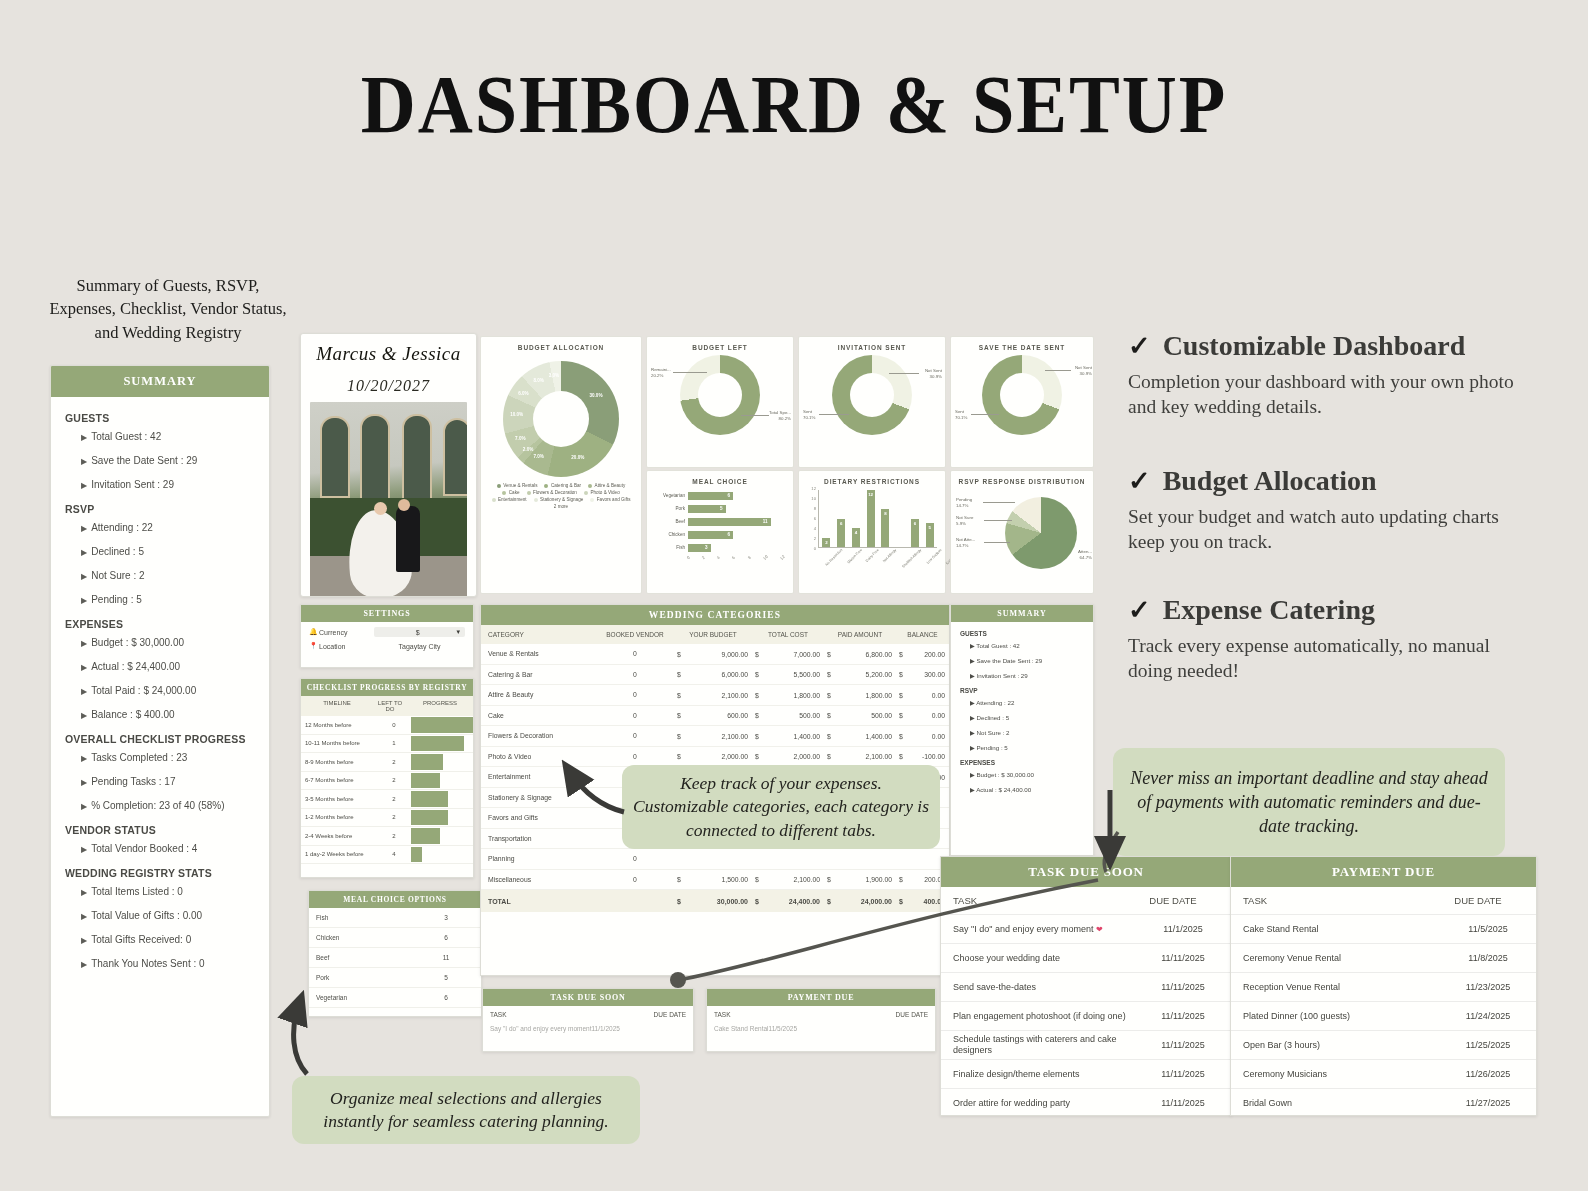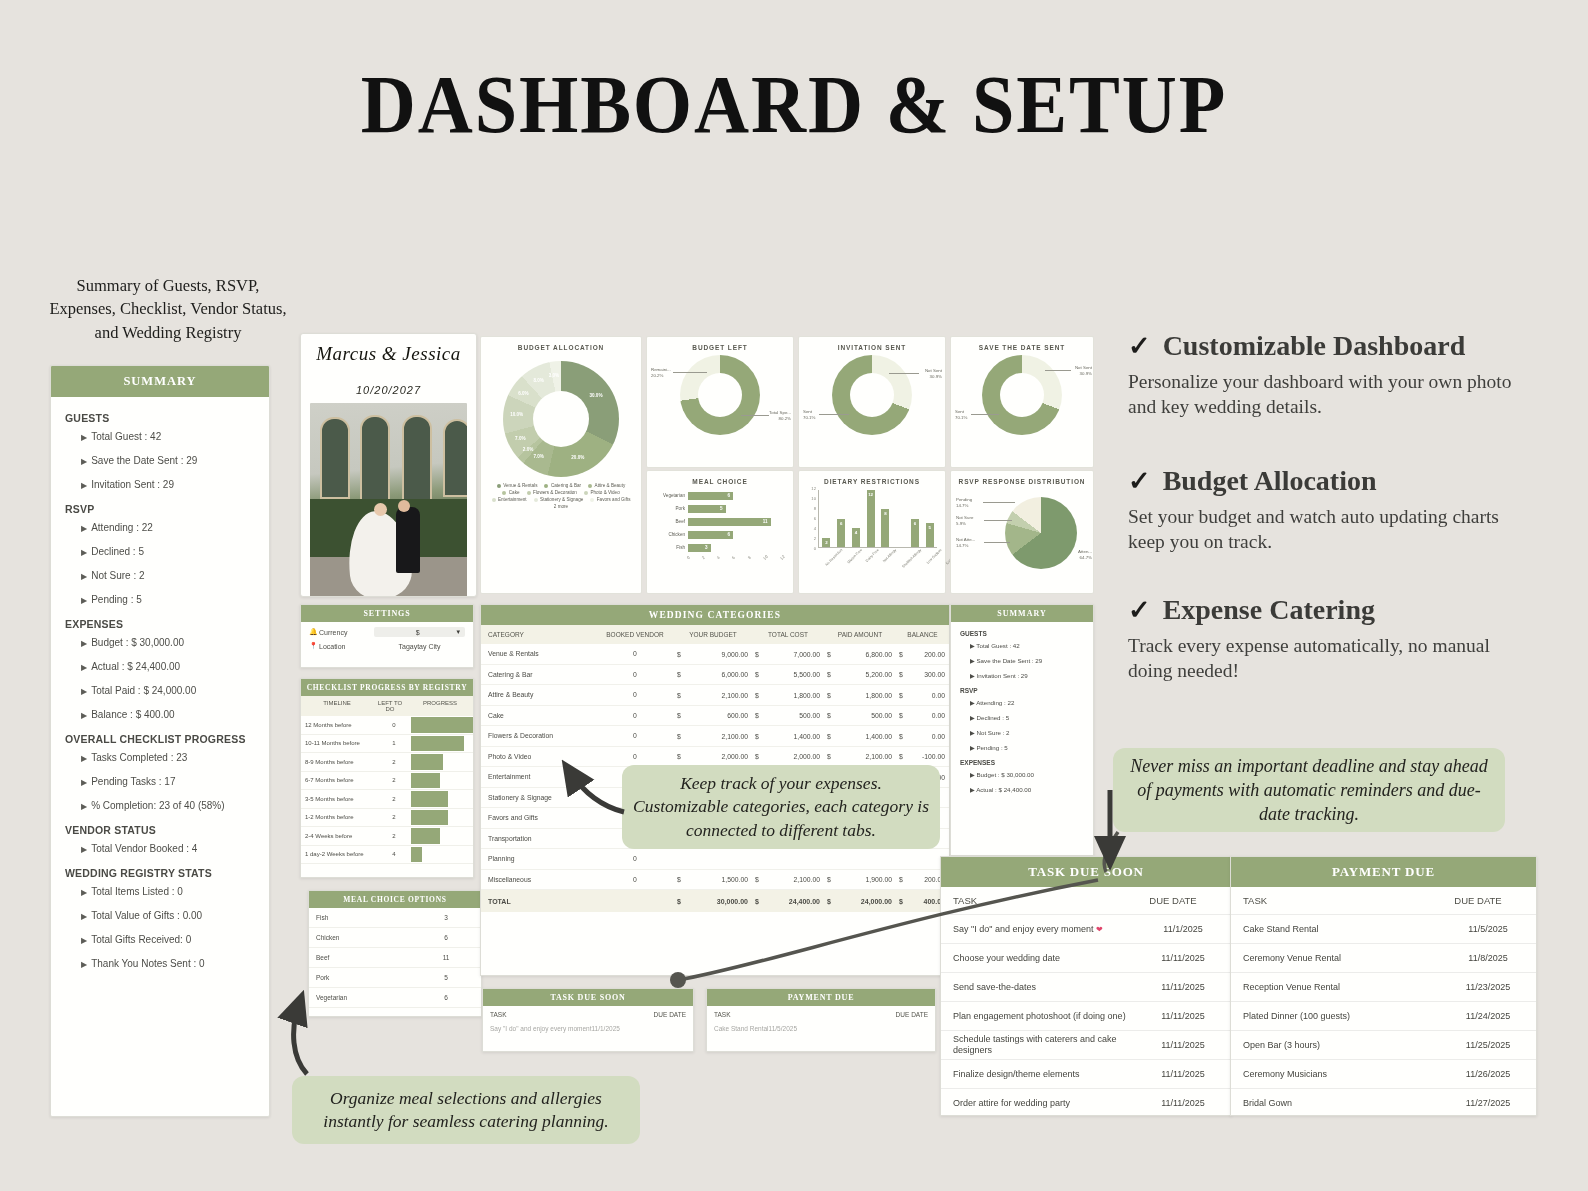--- a/index.html
+++ b/index.html
@@ -50,22 +50,22 @@
   .sum-item{font-size:10px;color:#4d4d48;margin:0 0 13px 16px;white-space:nowrap;}
   .sum-item .ar{color:#5d5d57;font-size:8px;margin-right:4px;}
 
   
   #dash-photo{left:300px;top:333px;width:175px;height:262px;border-radius:3px;}
   .couple{
     font-family:"Liberation Serif", serif;font-style:italic;font-size:19px;
     text-align:center;color:#15150f;margin-top:9px;letter-spacing:.5px;
   }
   .wed-date{
-    font-family:Liberation Sans, sans-serif;font-style:italic;font-size:11px;
-    text-align:center;color:#2a2a22;margin-top:19px;letter-spacing:1px;
+    font-family:Liberation Serif, serif;font-style:italic;font-size:16px;
+    text-align:center;color:#2a2a22;margin-top:12px;letter-spacing:1px;
   }
   .photo{
     margin:7px 9px 0 9px;height:196px;border-radius:1px;position:relative;overflow:hidden;
     background:linear-gradient(175deg,#cfd0c8 0%,#c6c8bf 34%,#8c9a79 47%,#4d5c3c 66%,#3f4e31 100%);
   }
   .photo .win{position:absolute;background:#4b5a4a;border:2px solid #cdbfa0;border-radius:14px 14px 0 0;}
   .photo .w1{left:10px;top:14px;width:26px;height:78px;}
   .photo .w2{left:50px;top:12px;width:26px;height:82px;}
   .photo .w3{left:92px;top:12px;width:26px;height:82px;}
   .photo .w4{left:133px;top:16px;width:24px;height:74px;}
@@ -228,21 +228,21 @@
   #feat2{top:465px;}
   #feat3{top:594px;}
 
   
   .bubble{
     position:absolute;background:#d2dcc0;border-radius:12px;
     font-family:"Liberation Serif",serif;font-style:italic;text-align:center;color:#23231f;
   }
   #bubble-expense{left:622px;top:765px;width:318px;height:84px;font-size:17.5px;line-height:1.34;
     display:flex;align-items:center;justify-content:center;padding:0 10px;box-sizing:border-box;}
-  #bubble-deadline{left:1113px;top:748px;width:392px;height:84px;font-size:18px;line-height:1.34;
+  #bubble-deadline{left:1113px;top:748px;width:392px;height:108px;font-size:18px;line-height:1.34;
     display:flex;align-items:center;justify-content:center;padding:0 12px;box-sizing:border-box;}
   #bubble-meal{left:292px;top:1076px;width:348px;height:68px;font-size:17.5px;line-height:1.34;
     display:flex;align-items:center;justify-content:center;padding:0 10px;box-sizing:border-box;}
 
   .arrowsvg{position:absolute;left:0;top:0;width:1588px;height:1191px;pointer-events:none;}
 </style>
 </head>
 <body>
 
 <div class="page">
@@ -914,21 +914,21 @@
           <div class="d">11/27/2025</div>
         </div>
       </div>
   </div>
 
   <div class="feat" id="feat1">
     <div class="feat-h">
       <span class="check">✓</span>
       <span>Customizable Dashboard</span>
     </div>
-    <div class="feat-p">Personalize your dashboard with your own photo and key wedding details.</div>
+    <div class="feat-p">Completion your dashboard with your own photo and key wedding details.</div>
   </div>
   <div class="feat" id="feat2">
     <div class="feat-h">
       <span class="check">✓</span>
       <span>Budget Allocation</span>
     </div>
     <div class="feat-p">Set your budget and watch auto updating charts keep you on track.</div>
   </div>
   <div class="feat" id="feat3">
     <div class="feat-h">

